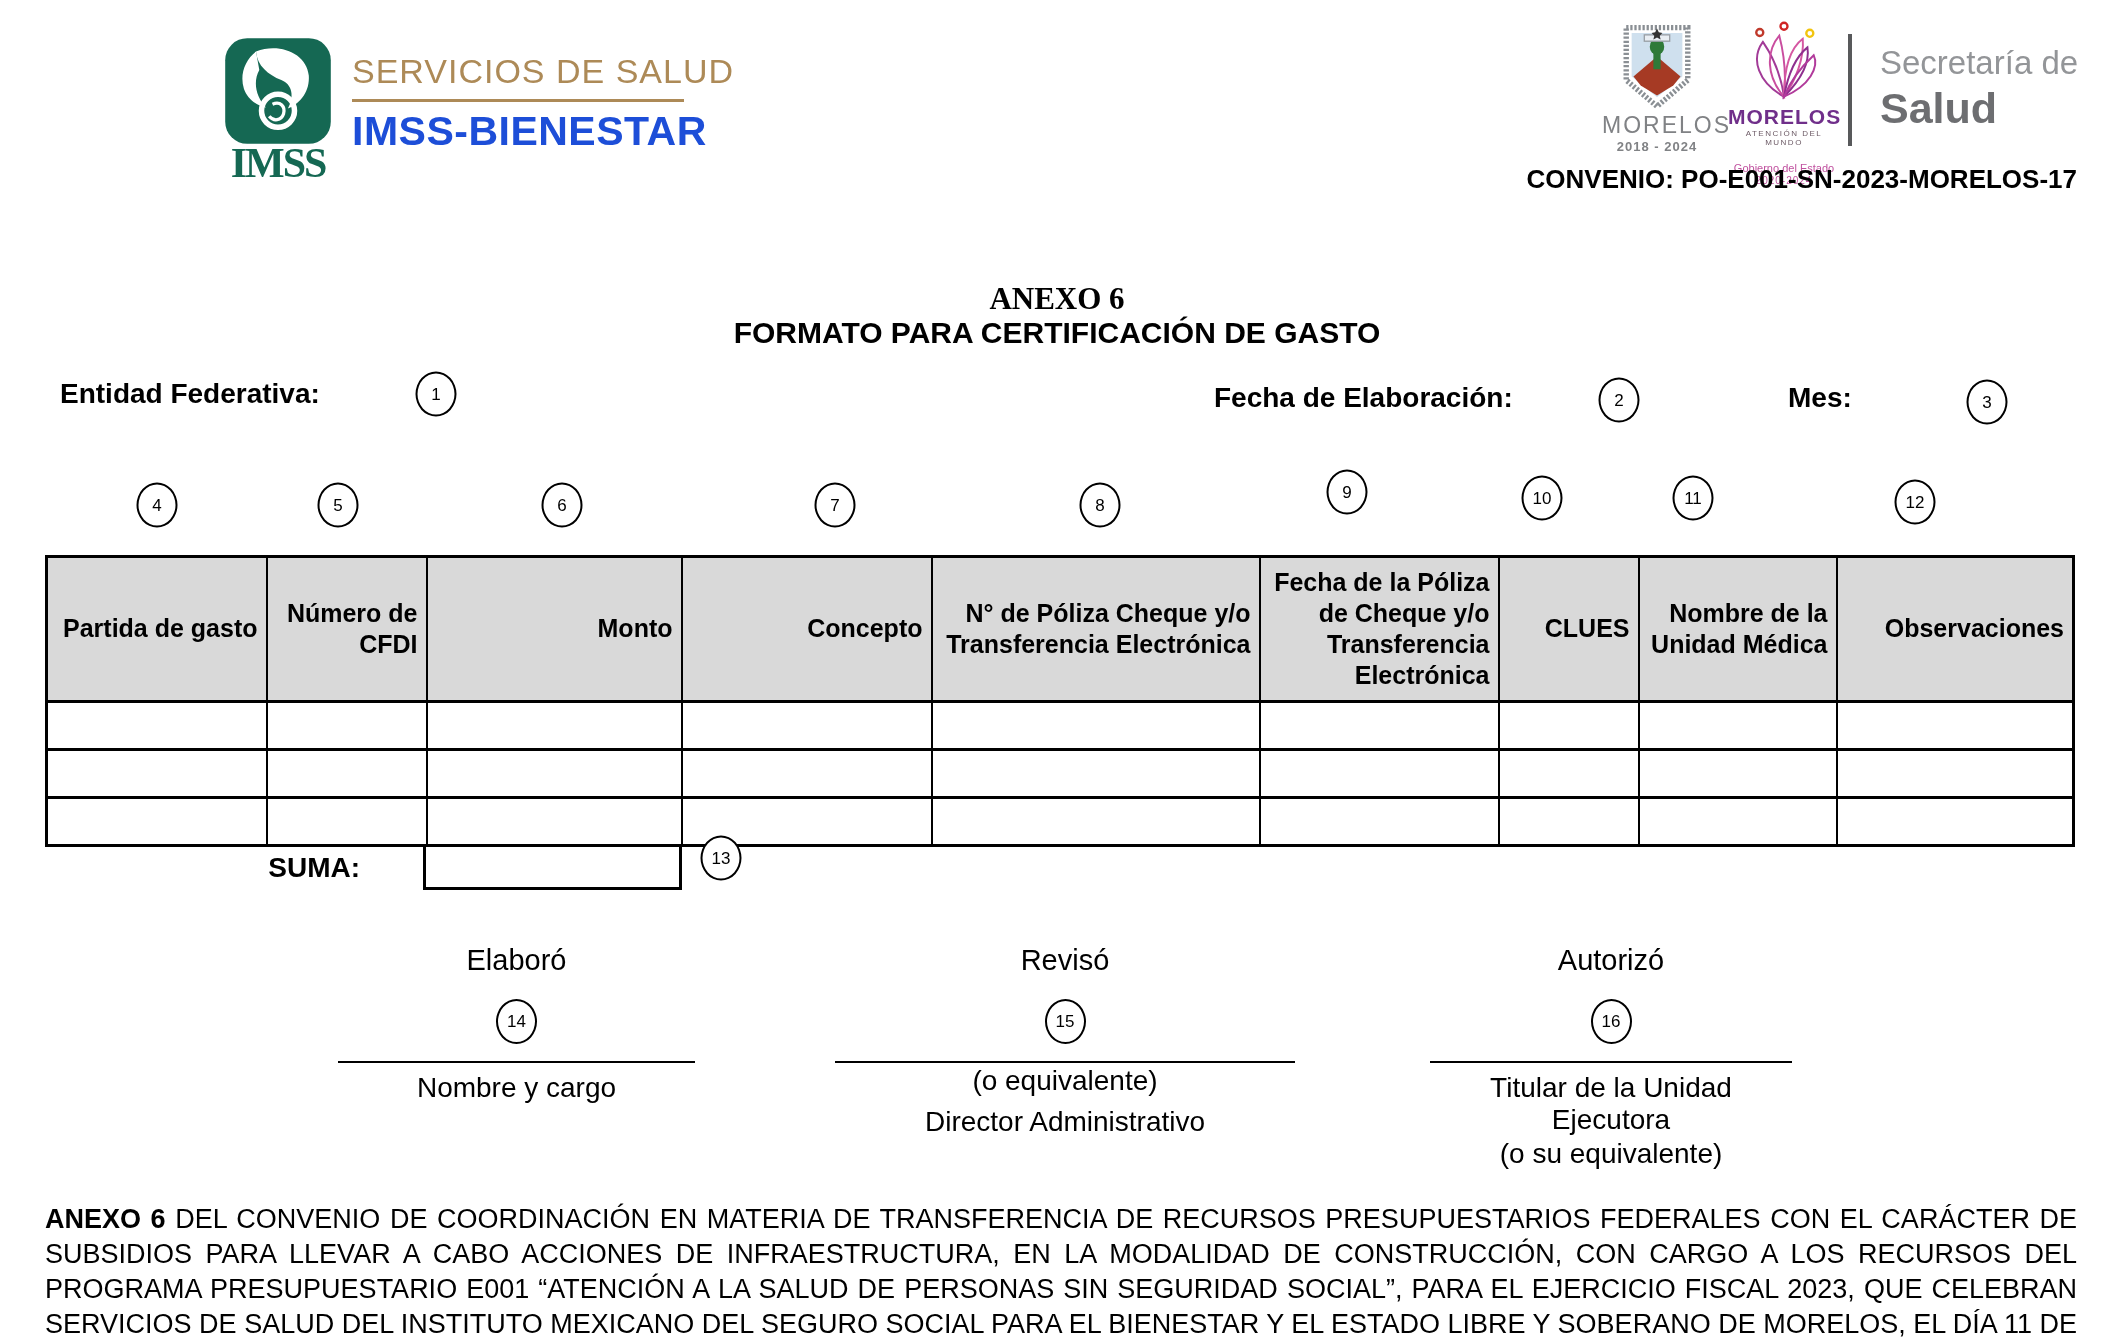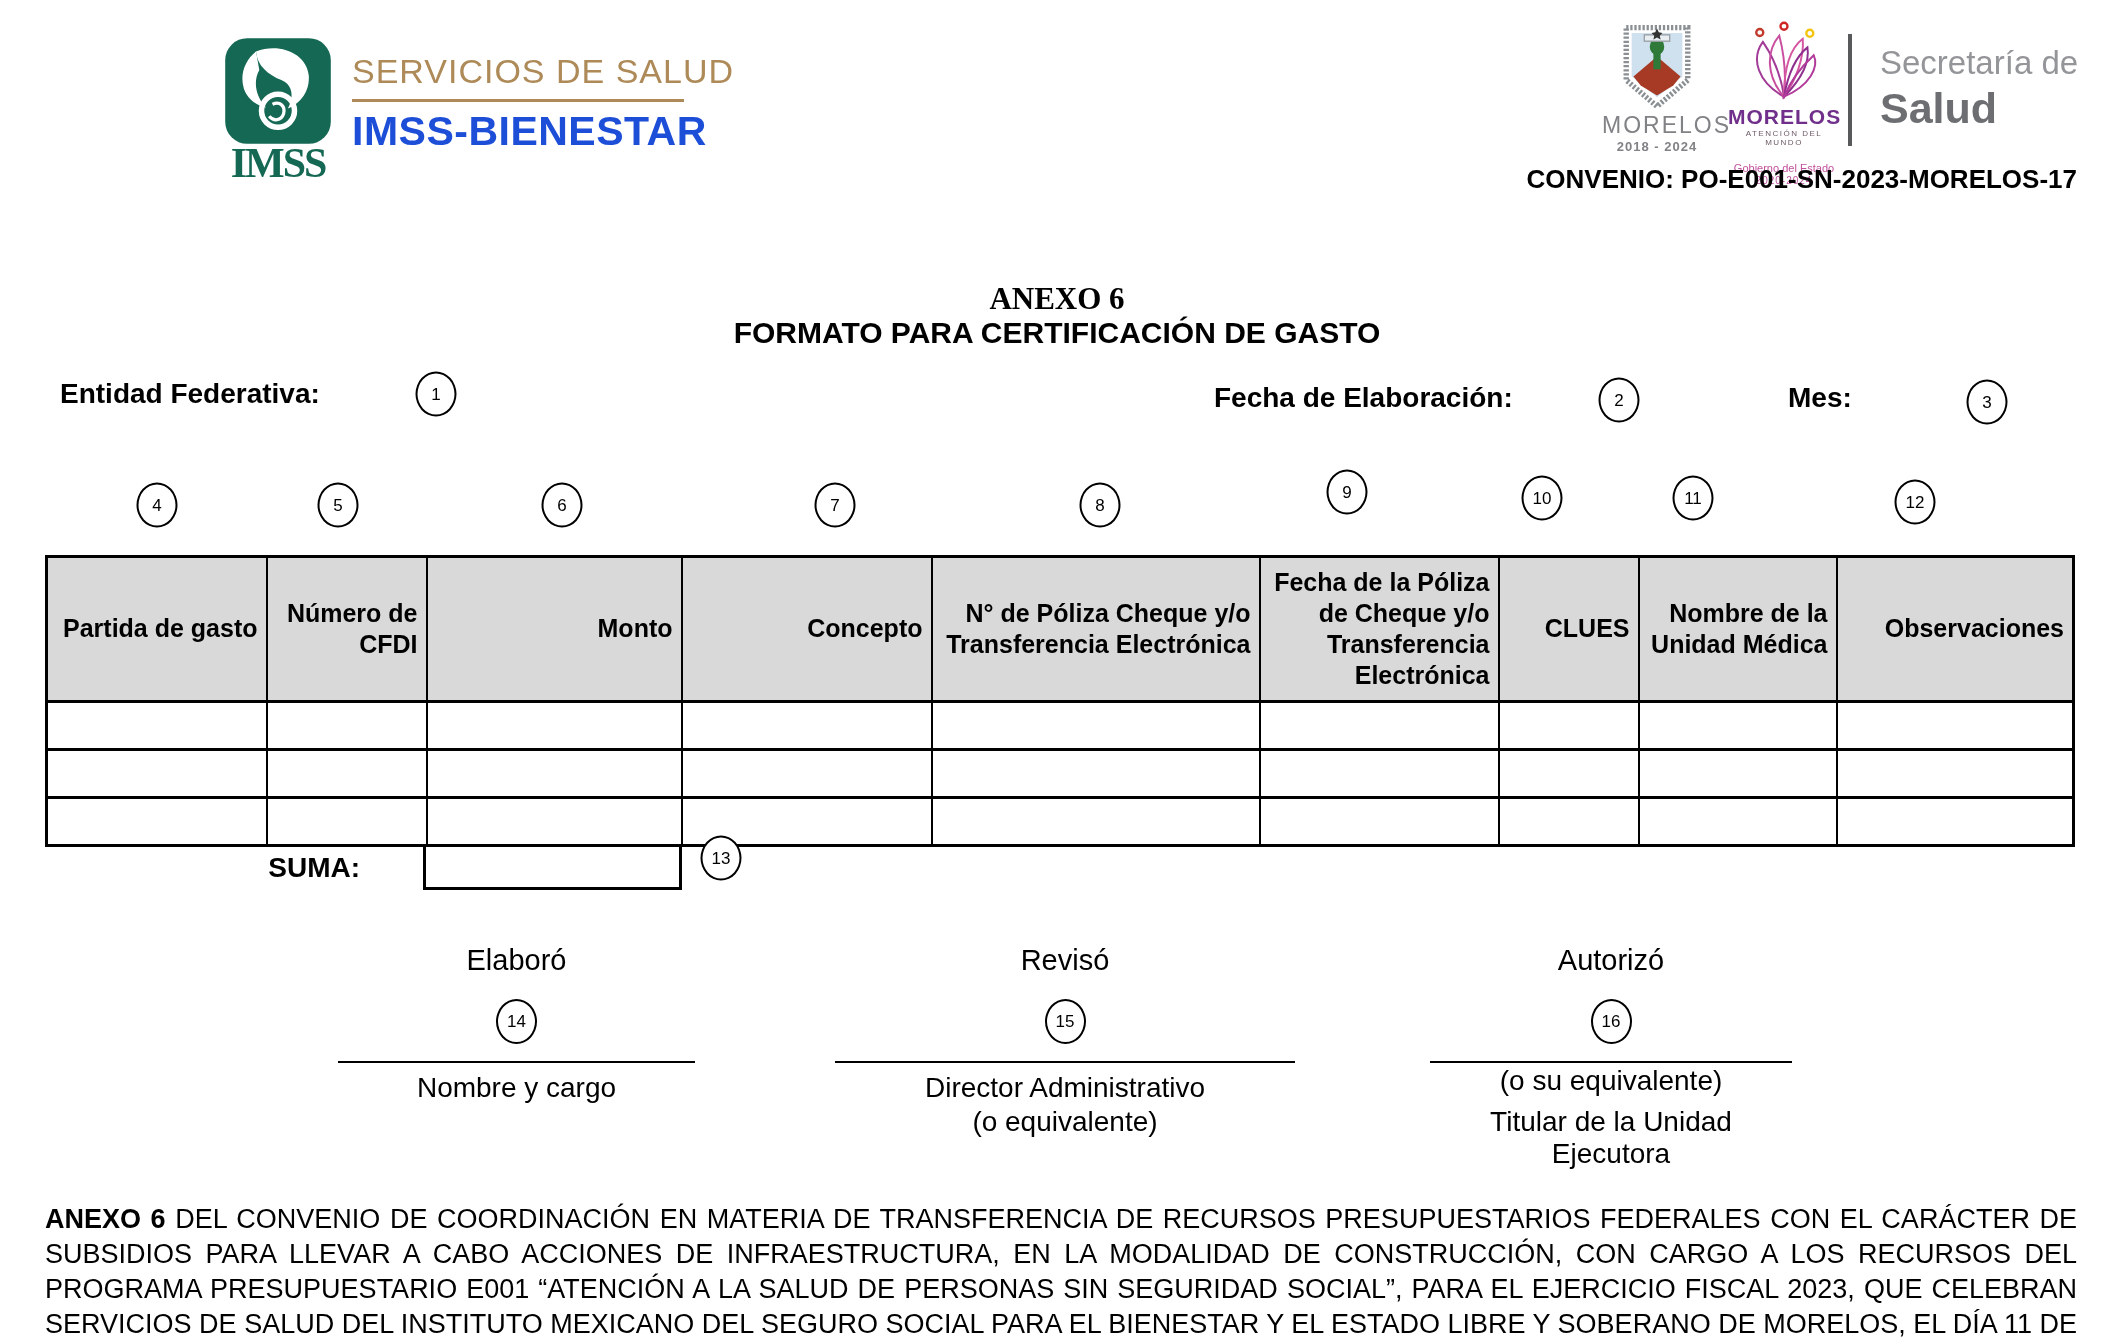--- a/index.html
+++ b/index.html
@@ -245,27 +245,27 @@
     <div class="sig-circle">14</div>
     <div class="sig-line"></div>
     <div class="sig-caption">Nombre y cargo</div>
     <div class="sig-caption"></div>
   </div>
 
   <div class="sig" style="left:835px; width:460px;">
     <div class="sig-title">Revisó</div>
     <div class="sig-circle">15</div>
     <div class="sig-line"></div>
+    <div class="sig-caption" style="margin-top:2px;">(o equivalente)</div>
     <div class="sig-caption">Director Administrativo</div>
-    <div class="sig-caption" style="margin-top:2px;">(o equivalente)</div>
   </div>
 
   <div class="sig" style="left:1430px; width:362px;">
     <div class="sig-title">Autorizó</div>
     <div class="sig-circle">16</div>
     <div class="sig-line"></div>
+    <div class="sig-caption">Titular de la Unidad Ejecutora</div>
     <div class="sig-caption" style="margin-top:2px;">(o su equivalente)</div>
-    <div class="sig-caption">Titular de la Unidad Ejecutora</div>
   </div>
 
   <p class="footer-par"><b>ANEXO 6</b><span> DEL CONVENIO DE COORDINACIÓN EN MATERIA DE TRANSFERENCIA DE RECURSOS PRESUPUESTARIOS FEDERALES CON EL CARÁCTER DE SUBSIDIOS PARA LLEVAR A CABO ACCIONES DE INFRAESTRUCTURA, EN LA MODALIDAD DE CONSTRUCCIÓN, CON CARGO A LOS RECURSOS DEL PROGRAMA PRESUPUESTARIO E001 “ATENCIÓN A LA SALUD DE PERSONAS SIN SEGURIDAD SOCIAL”, PARA EL EJERCICIO FISCAL 2023, QUE CELEBRAN SERVICIOS DE SALUD DEL INSTITUTO MEXICANO DEL SEGURO SOCIAL PARA EL BIENESTAR Y EL ESTADO LIBRE Y SOBERANO DE MORELOS, EL DÍA 11 DE AGOSTO DE 2023.</span></p>
 
 </div>
 
 </body></html>

